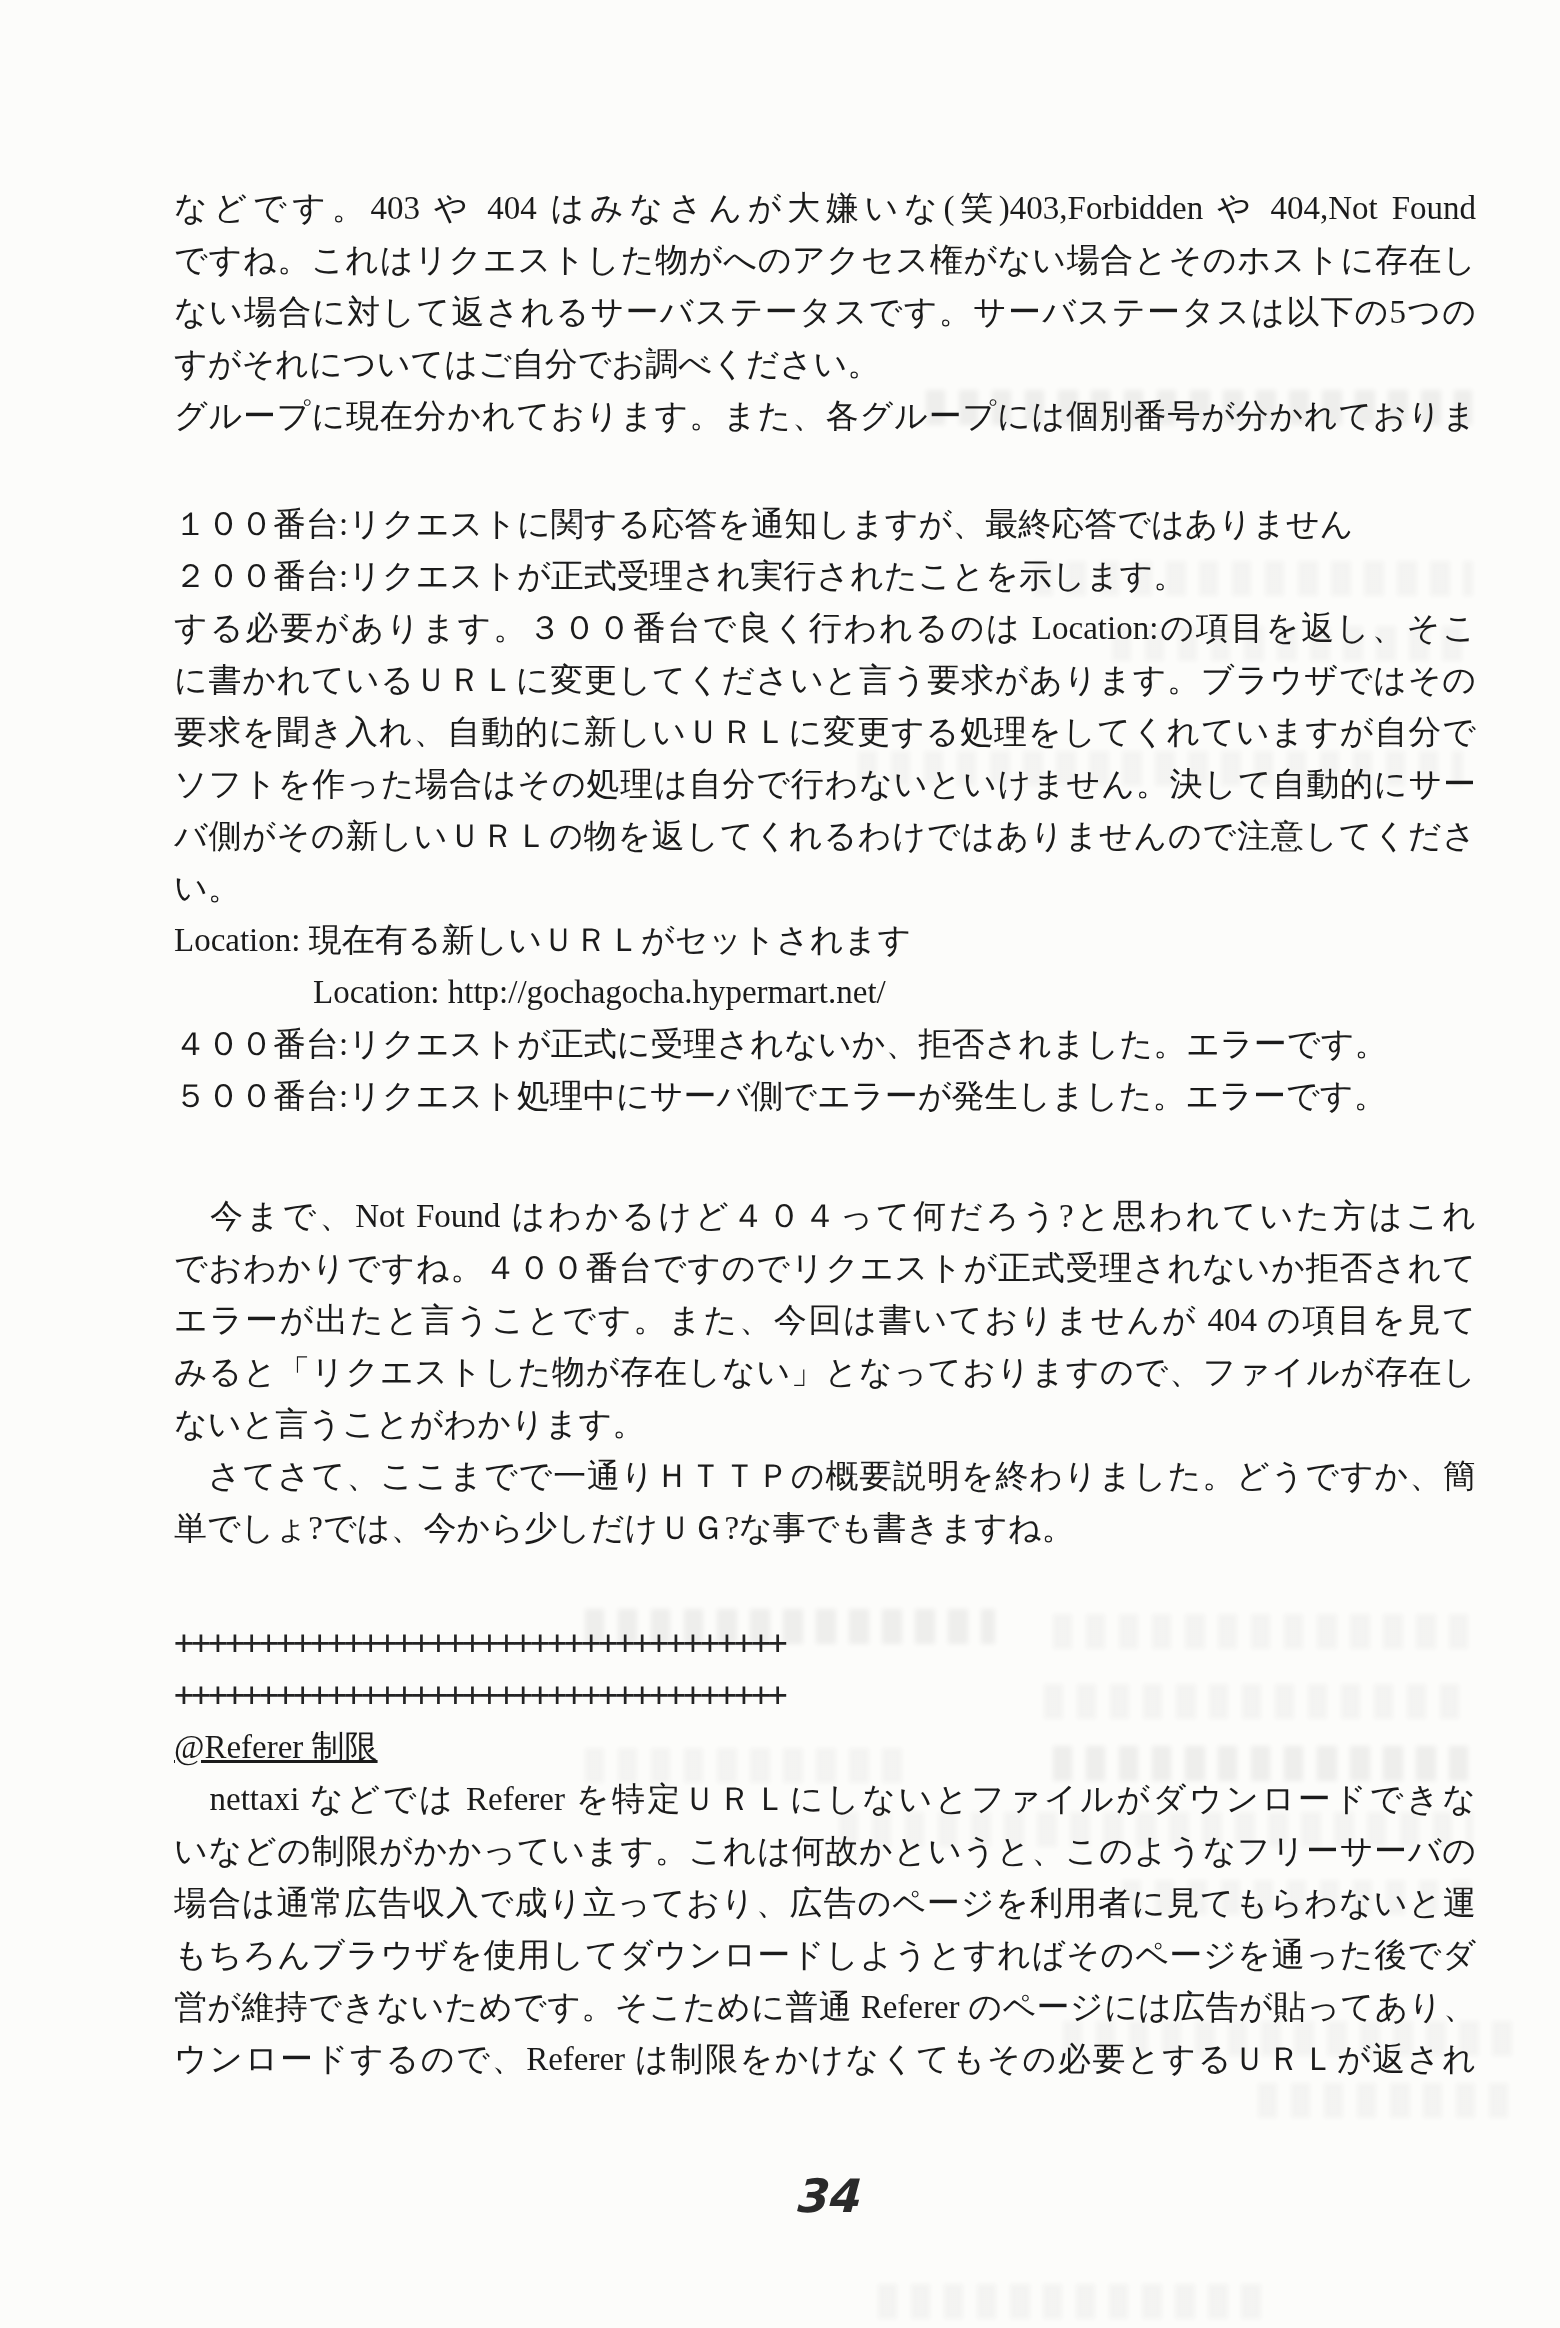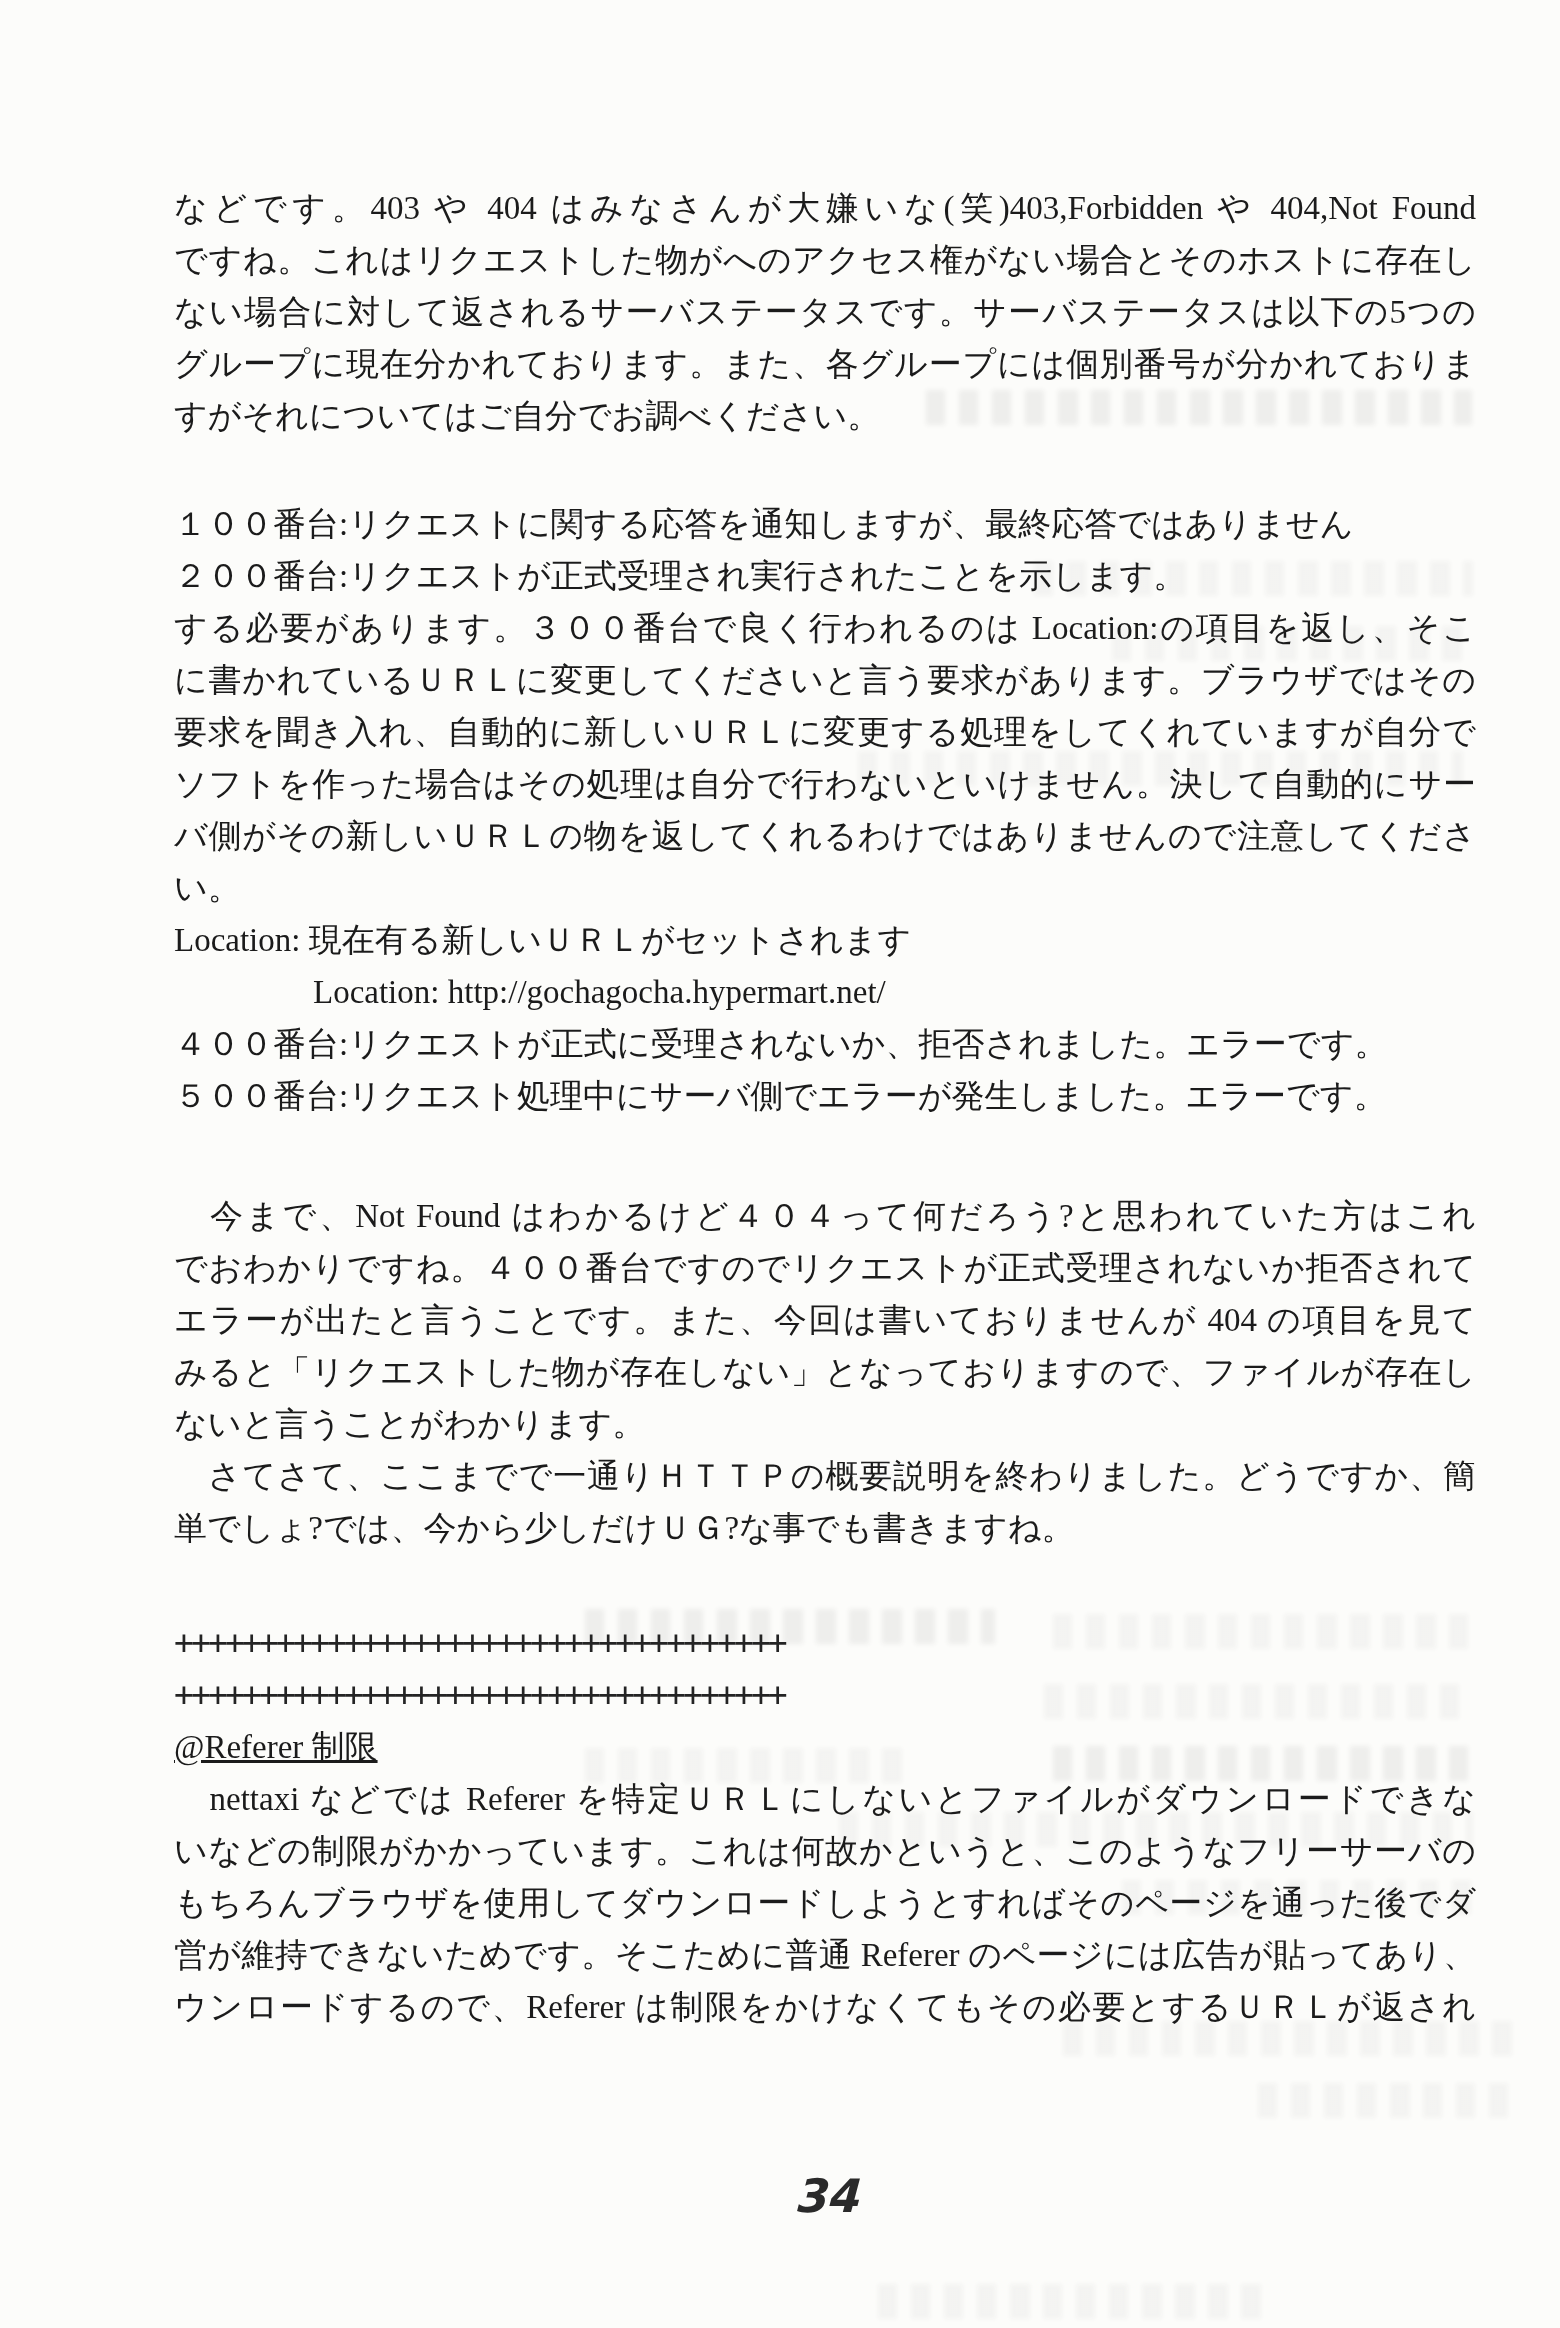--- a/index.html
+++ b/index.html
@@ -74,22 +74,22 @@
 <div class="smudge lighter" style="left:1122px;top:1880px;width:351px;"></div>
 <div class="smudge lighter" style="left:1063px;top:2021px;width:449px;"></div>
 <div class="smudge lighter" style="left:1258px;top:2083px;width:263px;"></div>
 <div class="smudge lighter" style="left:878px;top:2284px;width:390px;"></div>
 
 <div class="col">
 
   <div class="ln">などです。403 や 404 はみなさんが大嫌いな(笑)403,Forbidden や 404,Not Found</div>
   <div class="ln">ですね。これはリクエストした物がへのアクセス権がない場合とそのホストに存在し</div>
   <div class="ln">ない場合に対して返されるサーバステータスです。サーバステータスは以下の5つの</div>
+  <div class="ln end">すがそれについてはご自分でお調べください。</div>
   <div class="ln">グループに現在分かれております。また、各グループには個別番号が分かれておりま</div>
-  <div class="ln end">すがそれについてはご自分でお調べください。</div>
 
   <div class="ln end mt-a">１００番台:リクエストに関する応答を通知しますが、最終応答ではありません</div>
   <div class="ln end">２００番台:リクエストが正式受理され実行されたことを示します。</div>
   <div class="ln">する必要があります。３００番台で良く行われるのは Location:の項目を返し、そこ</div>
   <div class="ln">に書かれているＵＲＬに変更してくださいと言う要求があります。ブラウザではその</div>
   <div class="ln">要求を聞き入れ、自動的に新しいＵＲＬに変更する処理をしてくれていますが自分で</div>
   <div class="ln">ソフトを作った場合はその処理は自分で行わないといけません。決して自動的にサー</div>
   <div class="ln">バ側がその新しいＵＲＬの物を返してくれるわけではありませんので注意してくださ</div>
   <div class="ln end">い。</div>
   <div class="ln end">Location: 現在有る新しいＵＲＬがセットされます</div>
@@ -104,20 +104,21 @@
   <div class="ln end">ないと言うことがわかります。</div>
   <div class="ln">　さてさて、ここまでで一通りＨＴＴＰの概要説明を終わりました。どうですか、簡</div>
   <div class="ln end">単でしょ?では、今から少しだけＵＧ?な事でも書きますね。</div>
 
   <div class="ln plusrow mt-c">++++++++++++++++++++++++++++++++++++</div>
   <div class="ln plusrow">++++++++++++++++++++++++++++++++++++</div>
   <div class="ln subhead">@Referer 制限</div>
 
   <div class="ln">　nettaxi などでは Referer を特定ＵＲＬにしないとファイルがダウンロードできな</div>
   <div class="ln">いなどの制限がかかっています。これは何故かというと、このようなフリーサーバの</div>
+  <div class="ln">場合は通常広告収入で成り立っており、広告のページを利用者に見てもらわないと運</div>
   <div class="ln">もちろんブラウザを使用してダウンロードしようとすればそのページを通った後でダ</div>
   <div class="ln">営が維持できないためです。そこために普通 Referer のページには広告が貼ってあり、</div>
   <div class="ln">ウンロードするので、Referer は制限をかけなくてもその必要とするＵＲＬが返され</div>
 
 </div>
 
 <div class="pagenum">34</div>
 
 
 </body></html>

